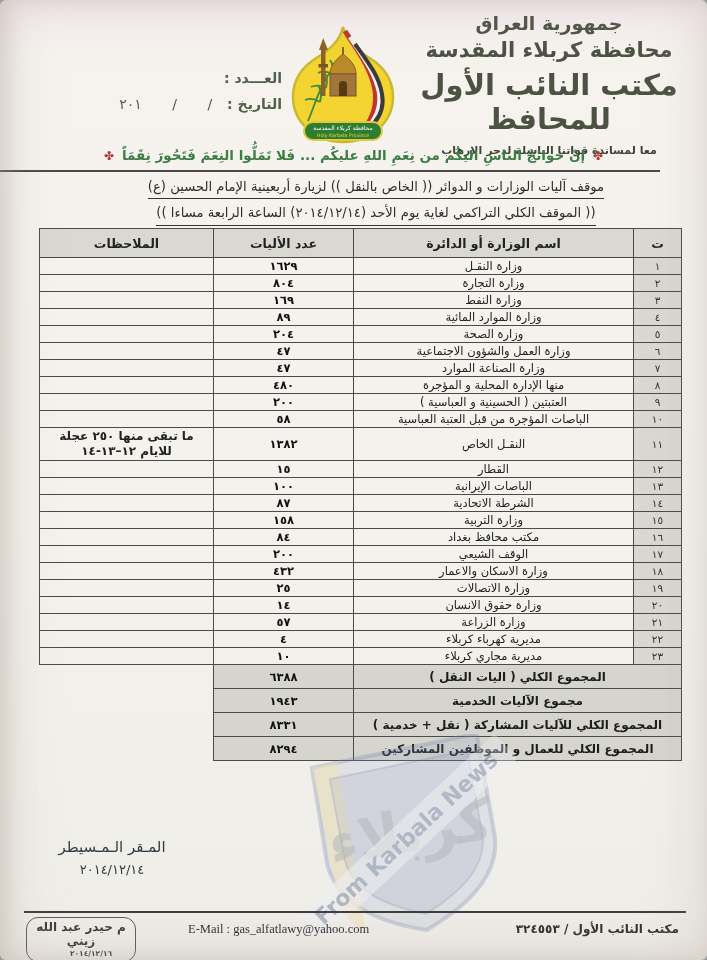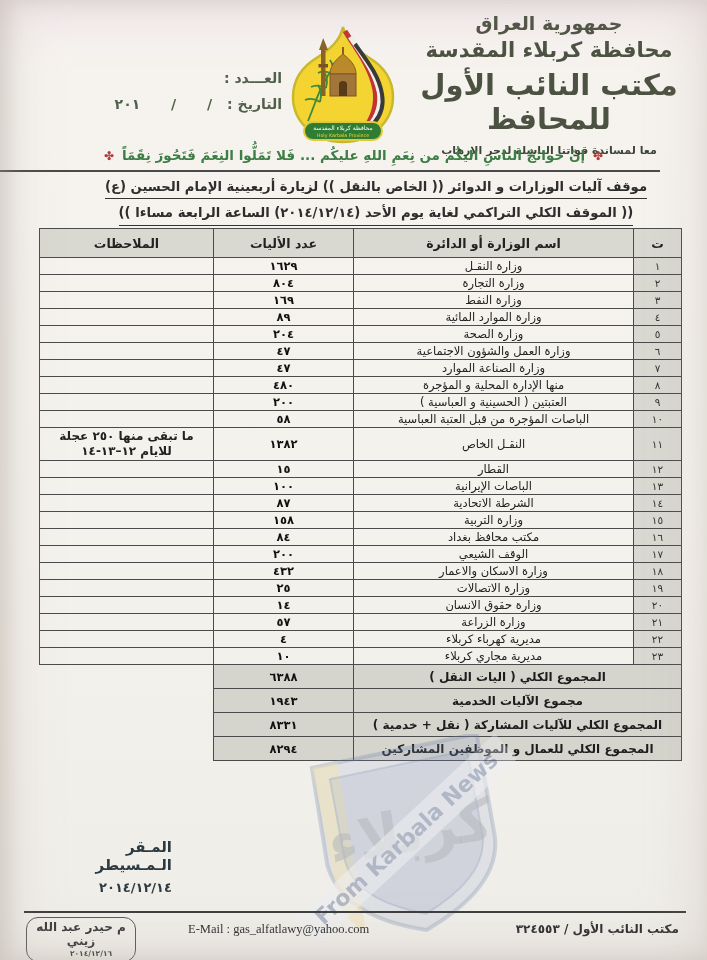--- a/index.html
+++ b/index.html
@@ -1,62 +1,62 @@
 <!DOCTYPE html>
 <html lang="ar" dir="rtl"><head>
 <meta charset="utf-8">
 <style>
   html,body{margin:0;padding:0;background:#9a9a9a;}
   .page{
     position:relative; width:707px; height:960px; margin:0 auto; overflow:hidden;
     background:linear-gradient(180deg,#f8eff3 0%,#f6f3ef 6%,#f4f2ed 55%,#efede8 100%);
-    font-family:"DejaVu Sans",sans-serif; direction:rtl; color:#333;
+    font-family:"DejaVu Sans",sans-serif; direction:rtl; color:#333;border-radius:6px;
   }
   .page::after{
     content:""; position:absolute; inset:0; pointer-events:none;
     box-shadow:inset 0 0 60px rgba(175,160,150,.35), inset 8px 0 18px rgba(160,150,140,.25);
   }
   
   .org-block{position:absolute; top:12px; right:8px; width:300px; text-align:center; color:#4c5242;}
   .org-l1{font-size:19px; font-weight:bold; letter-spacing:1px;}
   .org-l2{font-size:21px; font-weight:bold; margin-top:4px;}
   .org-l3{font-size:29px; font-weight:bold; margin-top:6px;}
   .org-motto{font-size:11px; font-weight:bold; margin-top:8px; color:#3e4436;}
   .logo{position:absolute; top:24px; left:276px; width:134px; height:124px;}
   .num-block{position:absolute; top:70px; left:62px; width:220px; color:#51604a; font-weight:bold; font-size:14px;}
   .num-line{margin-bottom:10px;}
-  .date-line .slashes{word-spacing:26px; margin-right:10px; font-weight:bold;}
+  .date-line .slashes{word-spacing:26px; margin-right:10px; font-weight:normal;}
   
   .quote{position:absolute; top:147px; right:0; width:100%; text-align:center;
          color:#3d7d46; font-size:13.5px; font-weight:bold;}
   .quote .orn{color:#b23a3a; font-size:12px; margin:0 8px;}
   .rule1{position:absolute; top:170px; left:0; width:660px; height:2px; background:#4a4a4a;}
   
   .title-block{position:absolute; top:176px; right:42px; width:578px; text-align:center; color:#2d2d2d;}
-  .title-line{display:inline-block; font-size:13.2px; font-weight:bold;
+  .title-line{display:inline-block; font-size:13.2px; font-weight:normal;
               border-bottom:1px solid #333; padding-bottom:1px; margin-bottom:3px; line-height:1.55;}
   
   .main-table{position:absolute; top:228px; right:25px; border-collapse:collapse;
               table-layout:fixed; width:642px; background:transparent;}
   .main-table th,.main-table td{border:1px solid #4b4b4b; padding:0 4px; text-align:center; overflow:hidden;}
   .main-table thead tr{height:29px;}
   .main-table th{background:#d9d8d1; font-size:12.5px; font-weight:bold; color:#222;}
   tr.row{height:17px;}
   tr.row.tall{height:33px;}
   td.c-index{background:#d9d8d1; font-size:10.5px; color:#333;}
   td.c-name{font-size:11.5px; color:#222;}
   td.c-count{font-size:11.5px; font-weight:bold; color:#111;}
   td.c-note{font-size:12px; line-height:1.25; color:#222; font-weight:bold;}
   tr.summary{height:24px;}
   td.s-label{background:#d5d4cd; font-size:12px; font-weight:bold; color:#1d1d1d;}
   td.s-value{background:#d5d4cd;}
   td.ghost{border:none; background:transparent;}
   
-  .hq-block{position:absolute; top:838px; left:52px; width:120px; 
-            color:#2e3a41; font-weight:bold;}
+  .hq-block{position:absolute; top:838px; left:52px; width:120px; text-align:center;
+            color:#2e3a41; font-weight:normal;}
   .hq-label{font-size:15px; letter-spacing:1px;}
   .hq-date{font-size:13px; margin-top:6px;}
   .bottom-rule{position:absolute; top:911px; left:24px; width:662px; height:2px; background:#3d3d3d;}
   .office-line{position:absolute; top:922px; right:28px; font-size:12px; font-weight:bold; color:#2f2f2f;}
   .email-line{position:absolute; top:922px; left:188px; direction:ltr; font-size:12.5px;
               font-family:"Liberation Serif","DejaVu Serif",serif; color:#2f2f2f;}
   .stamp{position:absolute; top:917px; left:26px; width:104px; border:1.5px solid #5a5a5a;
          border-radius:12px; padding:2px 2px 3px; text-align:center; color:#3c3c3c;}
   .stamp-l1{font-size:12px; font-weight:bold;}
   .stamp-l2{font-size:7.5px; font-weight:bold; margin-top:1px;padding-left:20px;}

